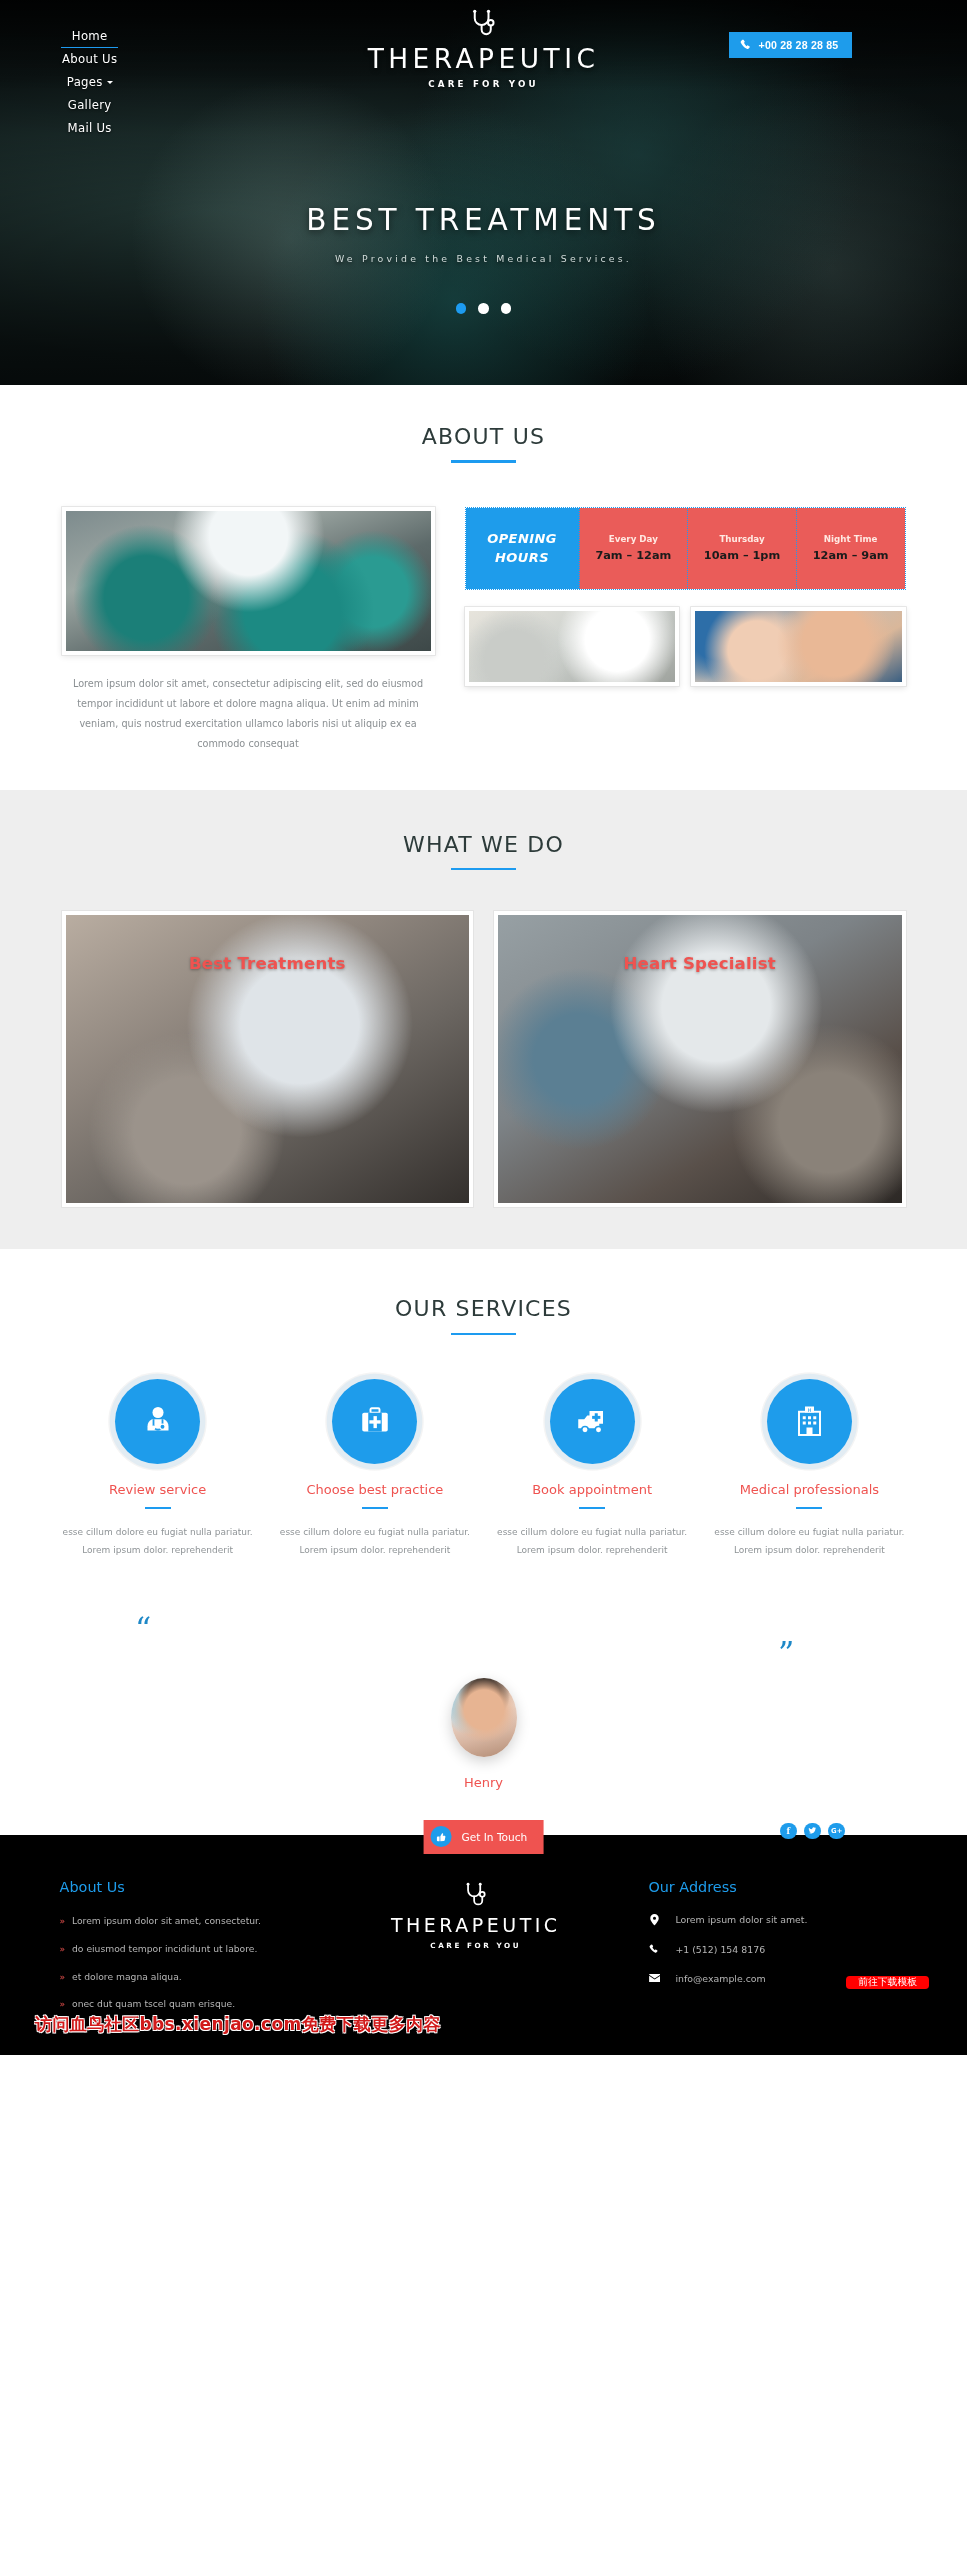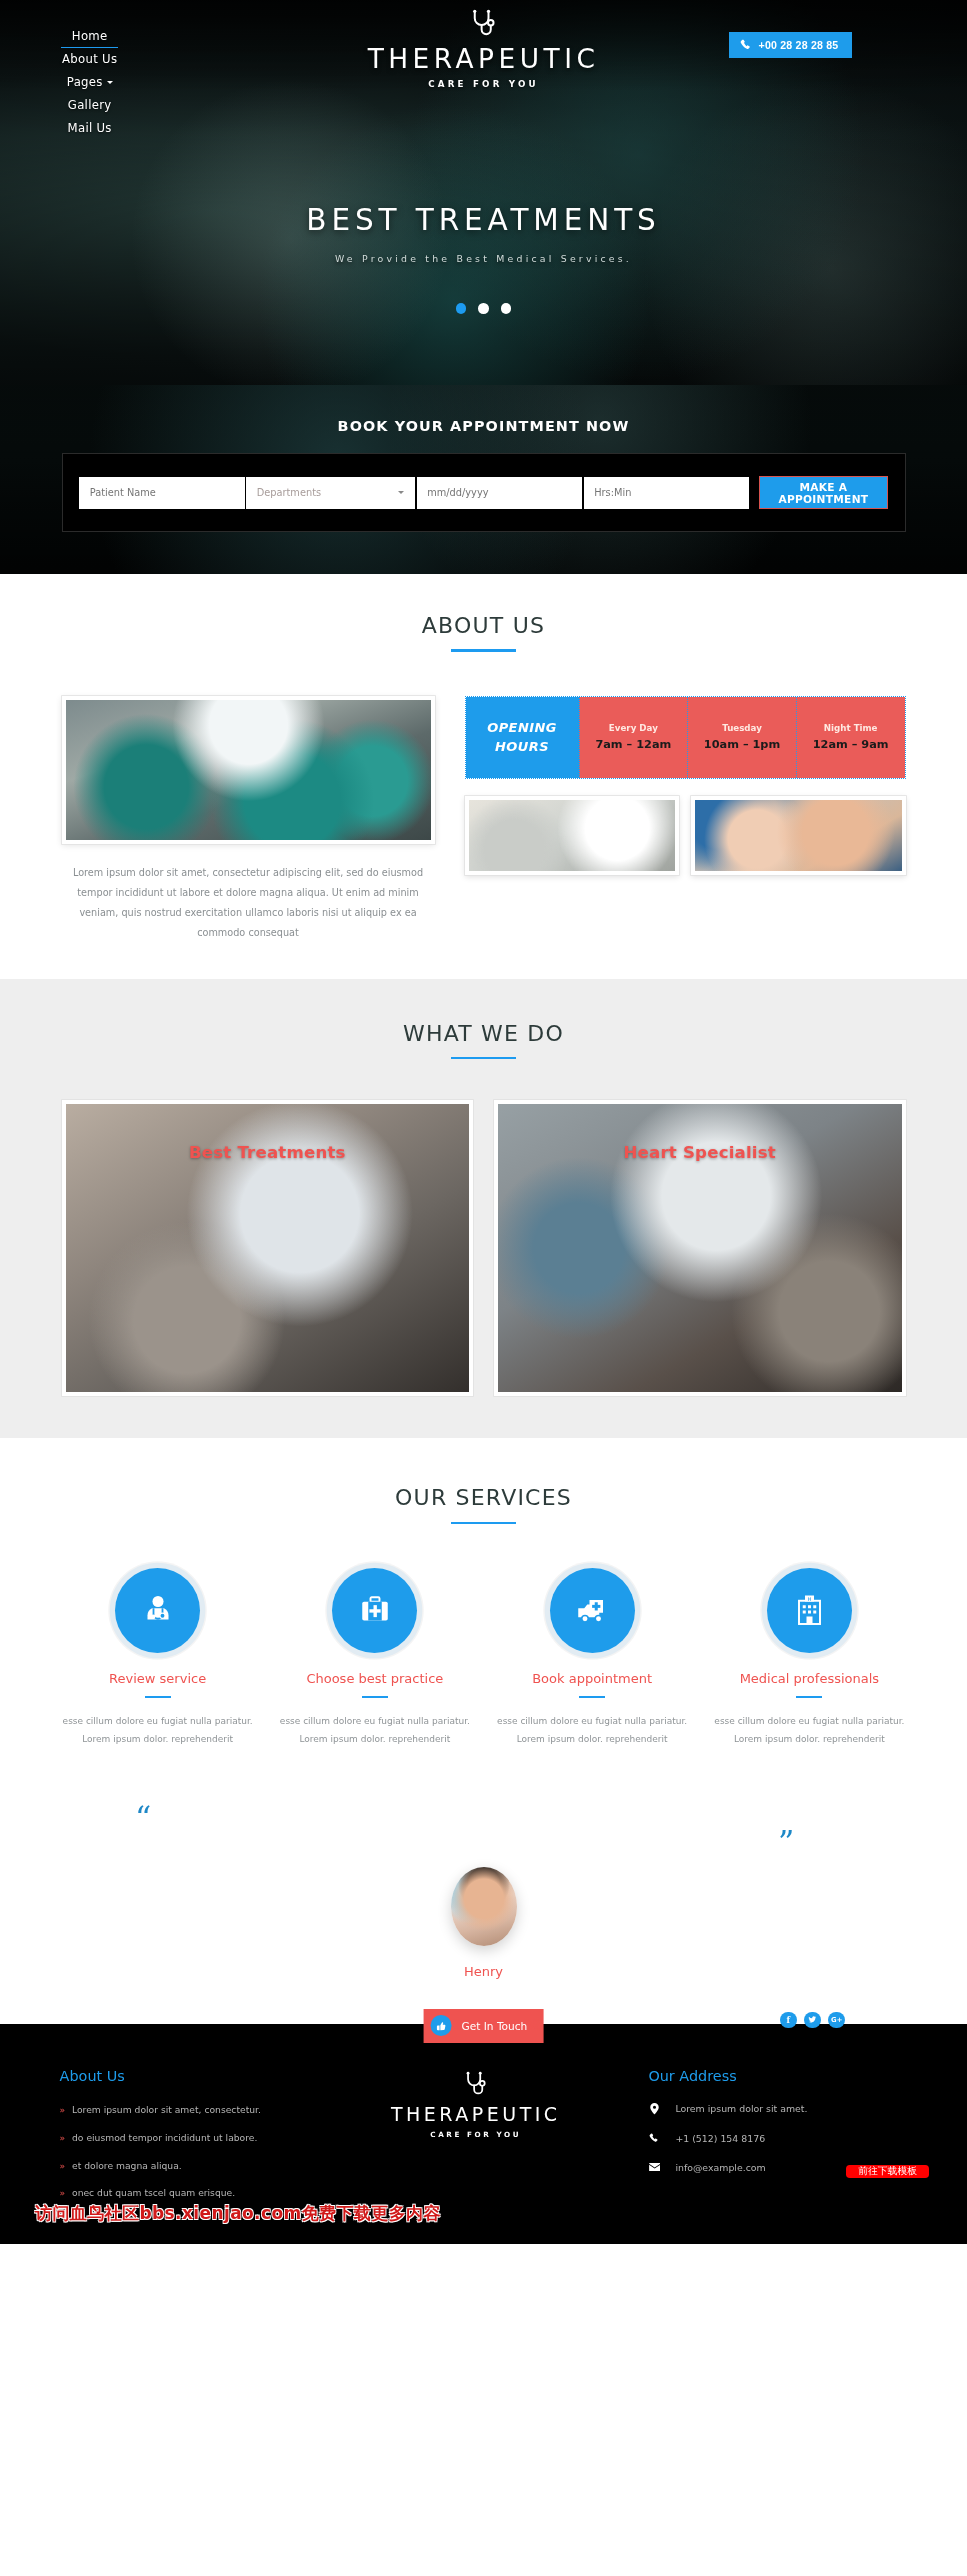--- a/index.html
+++ b/index.html
@@ -343,34 +343,20 @@
       <h1 class="hero-title">BEST TREATMENTS</h1>
       <div class="hero-sub">We Provide the Best Medical Services.</div>
       <div class="hero-dots">
         <span class="dot active"></span>
         <span class="dot"></span>
         <span class="dot"></span>
       </div>
     </div>
   </section>
 
-  <section class="appt">
-    <div class="appt-bg"></div>
-    <div class="appt-title">BOOK YOUR APPOINTMENT NOW</div>
-    <form class="appt-box">
-      <input class="f-field f-name" placeholder="Patient Name" style="">
-      <div class="f-field f-dept">
-        <span>Departments</span>
-        <i class="sel-caret"></i>
-      </div>
-      <input class="f-field f-date" placeholder="mm/dd/yyyy" style="">
-      <input class="f-field f-time" placeholder="Hrs:Min" style="">
-      <button class="appt-btn">MAKE A APPOINTMENT</button>
-    </form>
-  </section>
 
   <section class="sec about">
     <div class="sec-head">
       <h2 class="sec-title">ABOUT US</h2>
       <div class="sec-rule"></div>
     </div>
 
     <div class="about-grid">
       <div class="about-left">
         <div class="photo ph-surgery"></div>
@@ -381,21 +367,21 @@
         <div class="hours">
           <div class="hours-label">
             <span>OPENING</span>
             <span>HOURS</span>
           </div>
           <div class="hours-cell">
             <span class="hc-day">Every Day</span>
             <span class="hc-time">7am – 12am</span>
           </div>
           <div class="hours-cell">
-            <span class="hc-day">Tuesday</span>
+            <span class="hc-day">Thursday</span>
             <span class="hc-time">10am – 1pm</span>
           </div>
           <div class="hours-cell">
             <span class="hc-day">Night Time</span>
             <span class="hc-time">12am – 9am</span>
           </div>
         </div>
 
         <div class="thumbs">
           <div class="thumb th-lab"></div>

